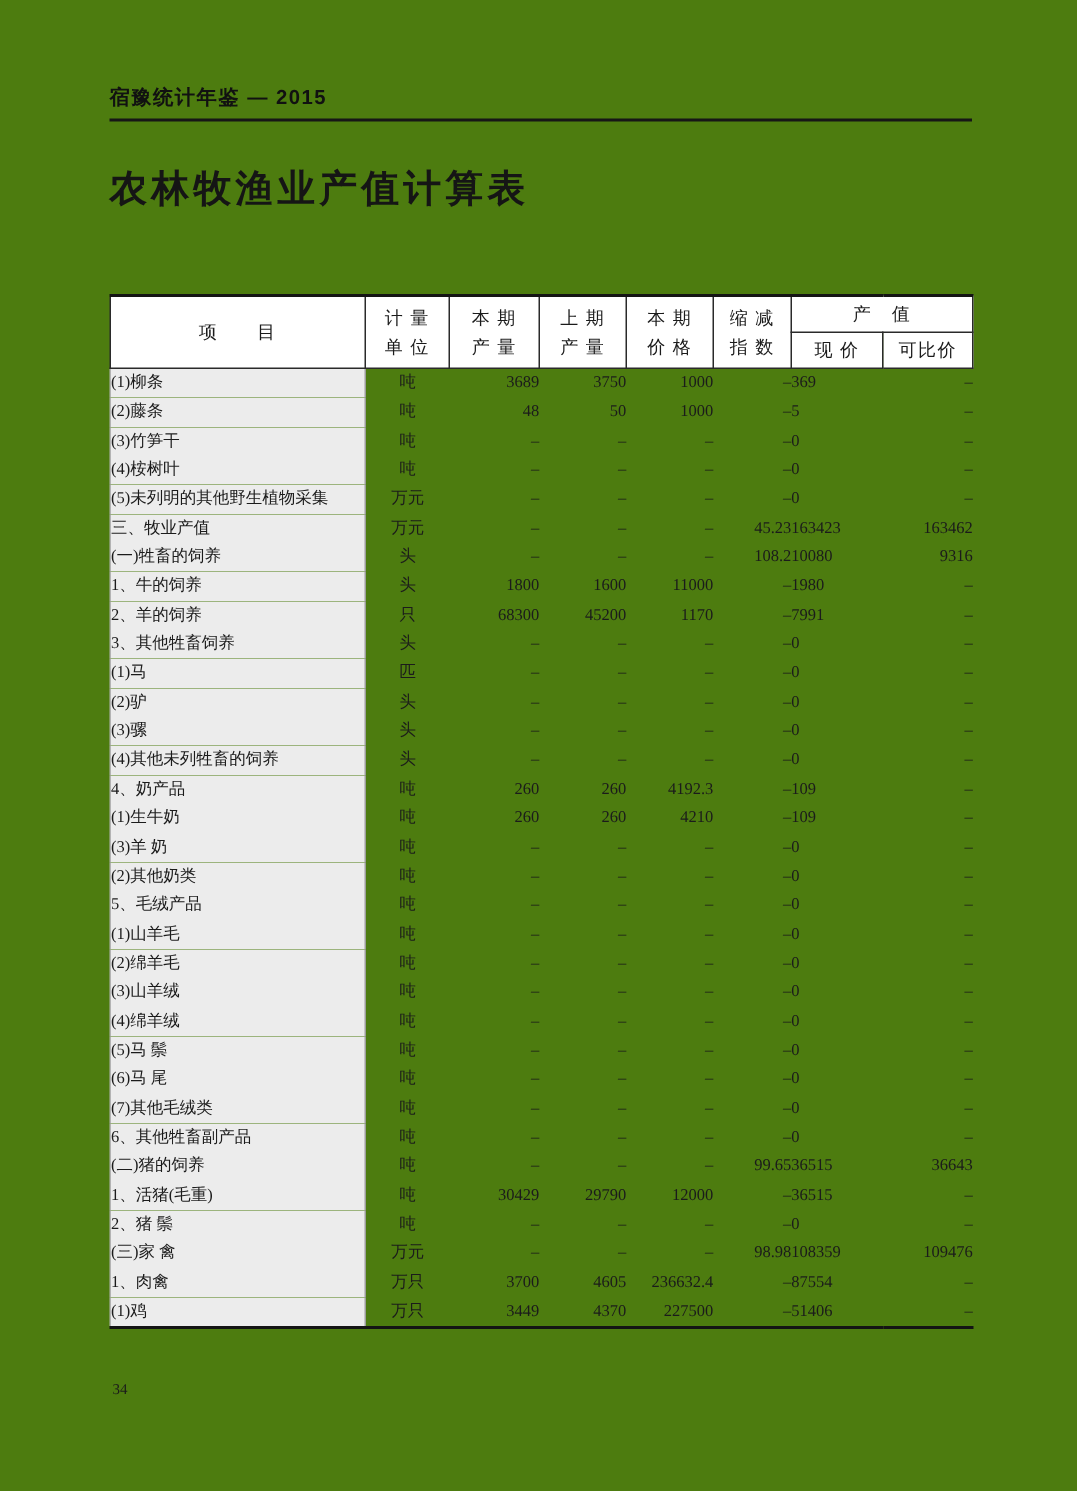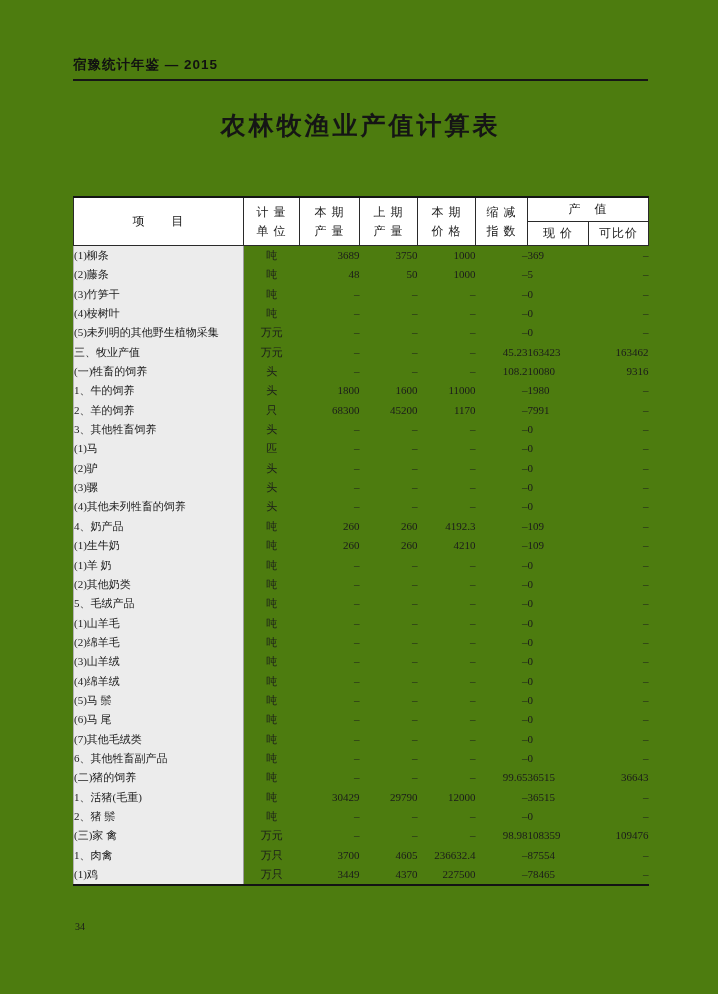--- a/index.html
+++ b/index.html
@@ -16,21 +16,21 @@
     position:absolute;left:73px;top:56px;width:575px;
     border-bottom:2.5px solid #161616;
     padding-bottom:5px;
     font-family:"Liberation Sans","DejaVu Sans",sans-serif;
     font-weight:bold;font-size:13.5px;letter-spacing:1px;color:#111;
   }
 
   
   .doc-title{
     position:absolute;left:73px;top:109px;width:575px;
-    text-align:center;font-size:25px;font-weight:600;
+    text-align:left;font-size:25px;font-weight:600;
     letter-spacing:3px;color:#151515;
   }
 
   .table-note{
     position:absolute;left:74px;top:172px;
     font-size:12.5px;color:#1b1b1b;letter-spacing:0.5px;margin-top:44px;
   }
 
   
   table.stat{
@@ -285,21 +285,21 @@
     <td class="c-item"> (1)生牛奶</td>
     <td class="c-unit">吨</td>
     <td class="c-num">260</td>
     <td class="c-num">260</td>
     <td class="c-num">4210</td>
     <td class="c-num">–</td>
     <td class="c-val">109</td>
     <td class="c-comp">–</td>
   </tr>
         <tr>
-    <td class="c-item"> (1)羊 奶</td>
+    <td class="c-item"> (3)羊 奶</td>
     <td class="c-unit">吨</td>
     <td class="c-num">–</td>
     <td class="c-num">–</td>
     <td class="c-num">–</td>
     <td class="c-num">–</td>
     <td class="c-val">0</td>
     <td class="c-comp">–</td>
   </tr>
         <tr>
     <td class="c-item"> (2)其他奶类</td>
@@ -451,21 +451,21 @@
     <td class="c-val">87554</td>
     <td class="c-comp">–</td>
   </tr>
         <tr>
     <td class="c-item"> (1)鸡</td>
     <td class="c-unit">万只</td>
     <td class="c-num">3449</td>
     <td class="c-num">4370</td>
     <td class="c-num">227500</td>
     <td class="c-num">–</td>
-    <td class="c-val">78465</td>
+    <td class="c-val">51406</td>
     <td class="c-comp">–</td>
   </tr>
       </tbody>
   </table>
 
   <div class="page-number">34</div>
 
 </div>
 
 </body></html>

